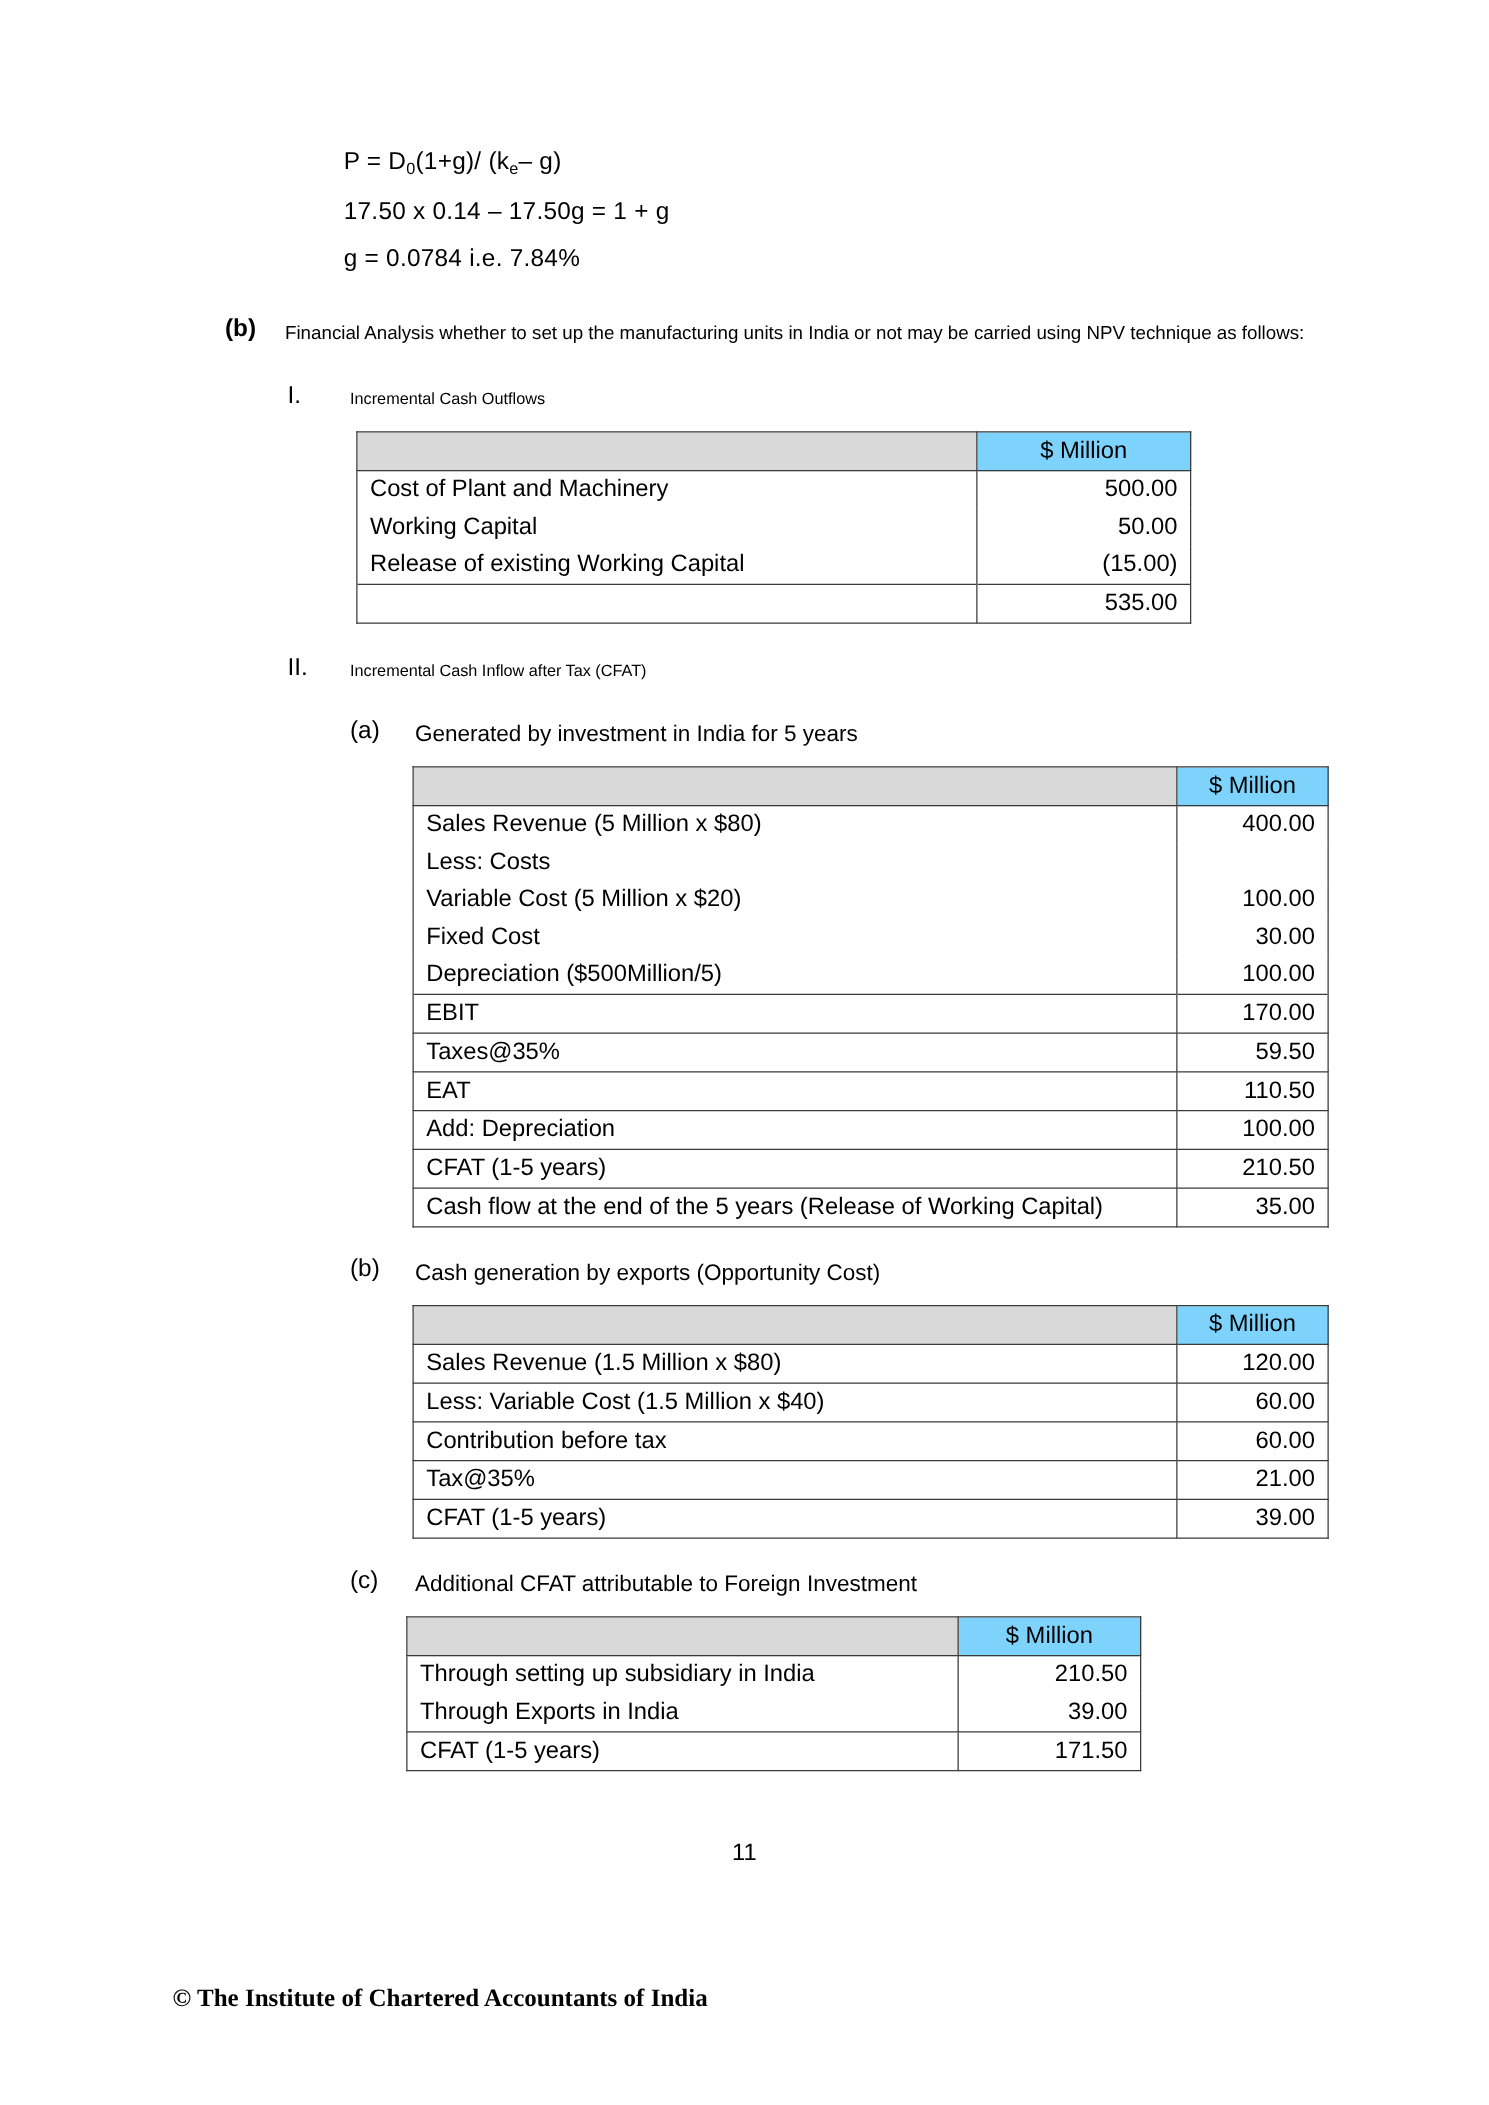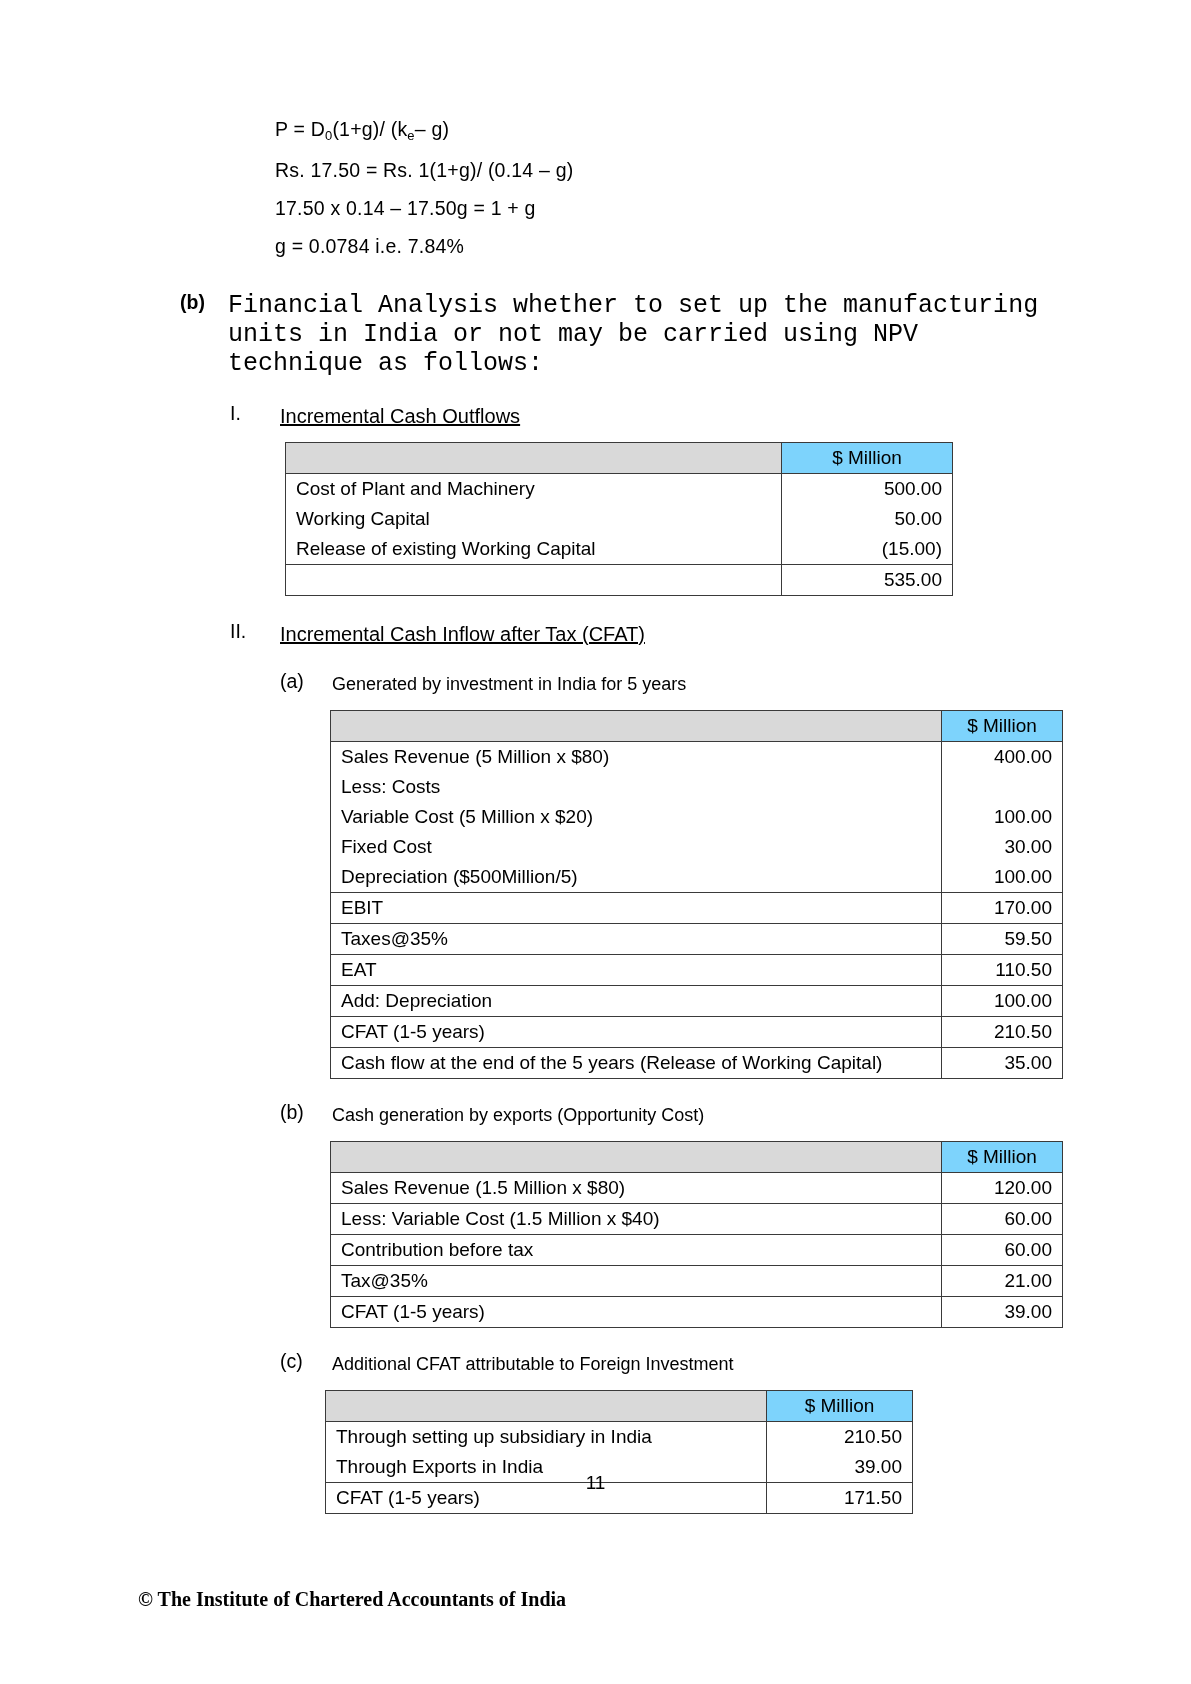--- a/index.html
+++ b/index.html
@@ -42,39 +42,37 @@
     margin-top: 26px;
     margin-left: 60px;
   }
   .part-label {
     font-weight: bold;
     font-size: 19.5px;
     width: 48px;
     flex: 0 0 48px;
   }
   .part-text {
-    font-size: 25px;
+    font-size: 15px;
     line-height: 29px;
     max-width: 830px;
-    font-family: Liberation Mono, monospace;
   }
   .roman-row {
     display: flex;
     margin-top: 24px;
     margin-left: 110px;
   }
   .roman-label {
     font-size: 19.5px;
     width: 50px;
     flex: 0 0 50px;
   }
   .roman-text {
-    font-size: 20px;
+    font-size: 13px;
     line-height: 28px;
-    text-decoration: underline;
   }
   .alpha-row {
     display: flex;
     margin-top: 22px;
     margin-left: 160px;
   }
   .alpha-label {
     font-size: 19.5px;
     width: 52px;
     flex: 0 0 52px;
@@ -156,21 +154,20 @@
 </style>
 </head>
 <body>
 
 <div class="page">
 
   <div class="formula-block">
     <div class="formula-line">
       P = D<sub>0</sub>(1+g)/ (k<sub>e</sub>– g)
     </div>
-    <div class="formula-line">Rs. 17.50 = Rs. 1(1+g)/ (0.14 – g)</div>
     <div class="formula-line">17.50 x 0.14 – 17.50g = 1 + g</div>
     <div class="formula-line">g = 0.0784 i.e. 7.84%</div>
   </div>
 
   <div class="part-row">
     <div class="part-label">(b)</div>
     <div class="part-text">Financial Analysis whether to set up the manufacturing units in India or not may be carried using NPV technique as follows:</div>
   </div>
 
   <div class="roman-row">

